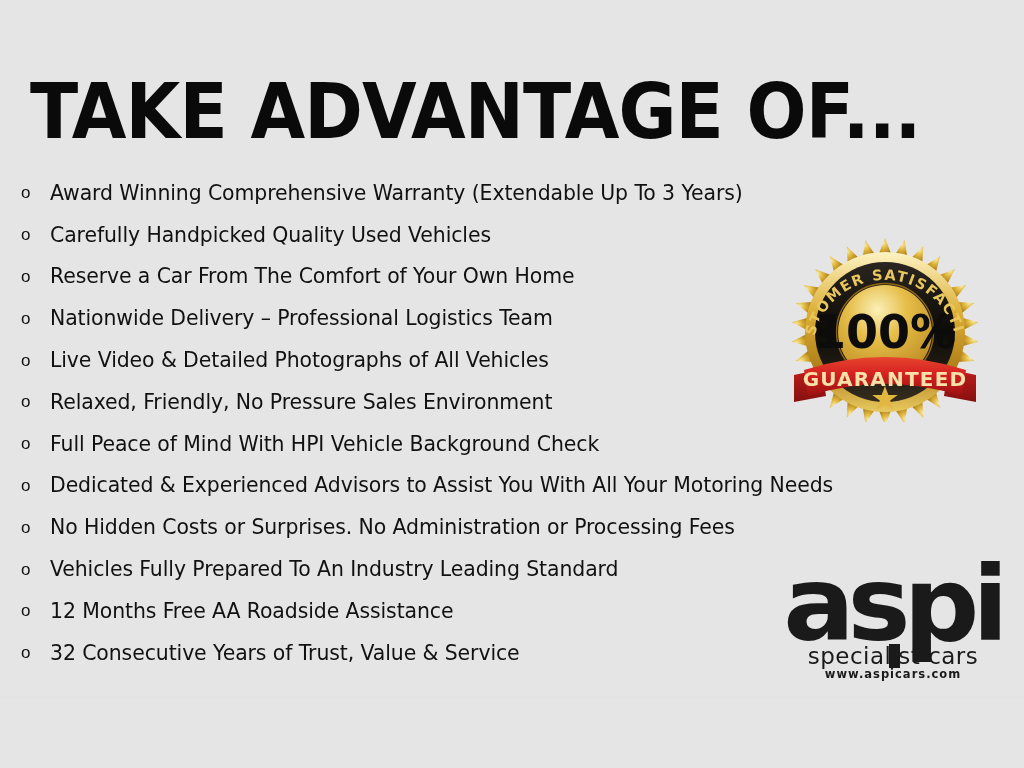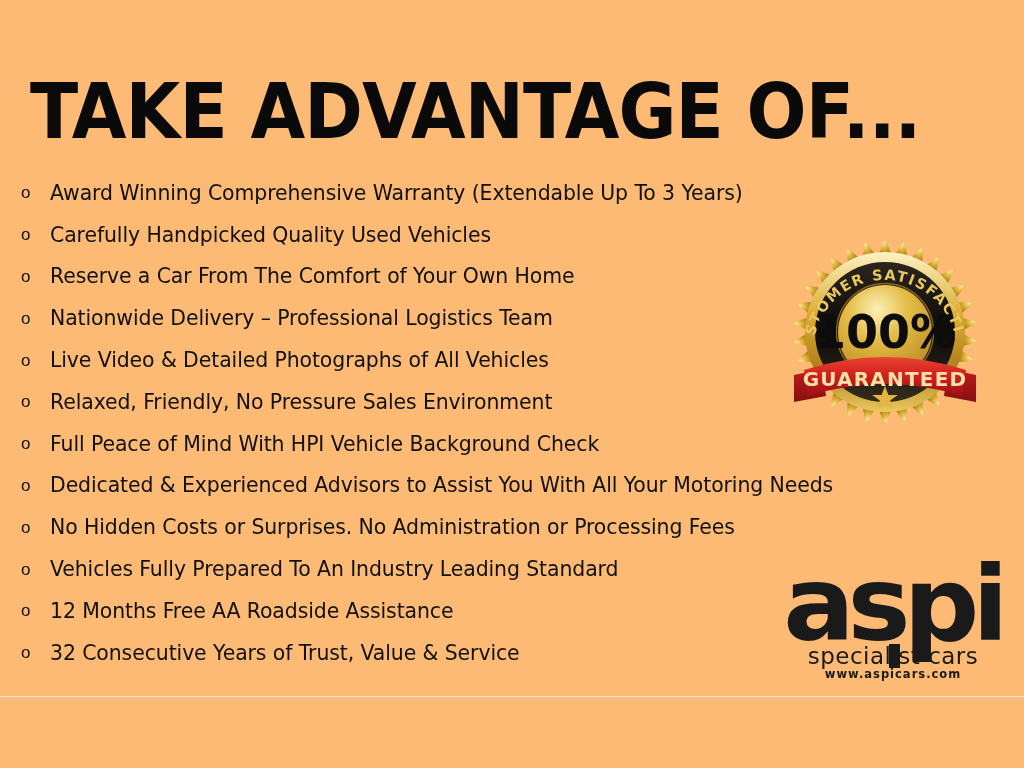--- a/index.html
+++ b/index.html
@@ -14,21 +14,21 @@
     overflow: hidden;
     font-family: "Liberation Sans", sans-serif;
     color: #111111;
   }
 
   .slide {
     position: absolute;
     left: 0; top: 0;
     width: 1024px;
     height: 768px;
-    background: #fdba74;
+    background: #e5e5e5;
   }
 
   
   .title {
     position: absolute;
     left: 30px;
     top: 74px;
     font-family: "DejaVu Sans", sans-serif;
     font-weight: bold;
     font-size: 76px;

